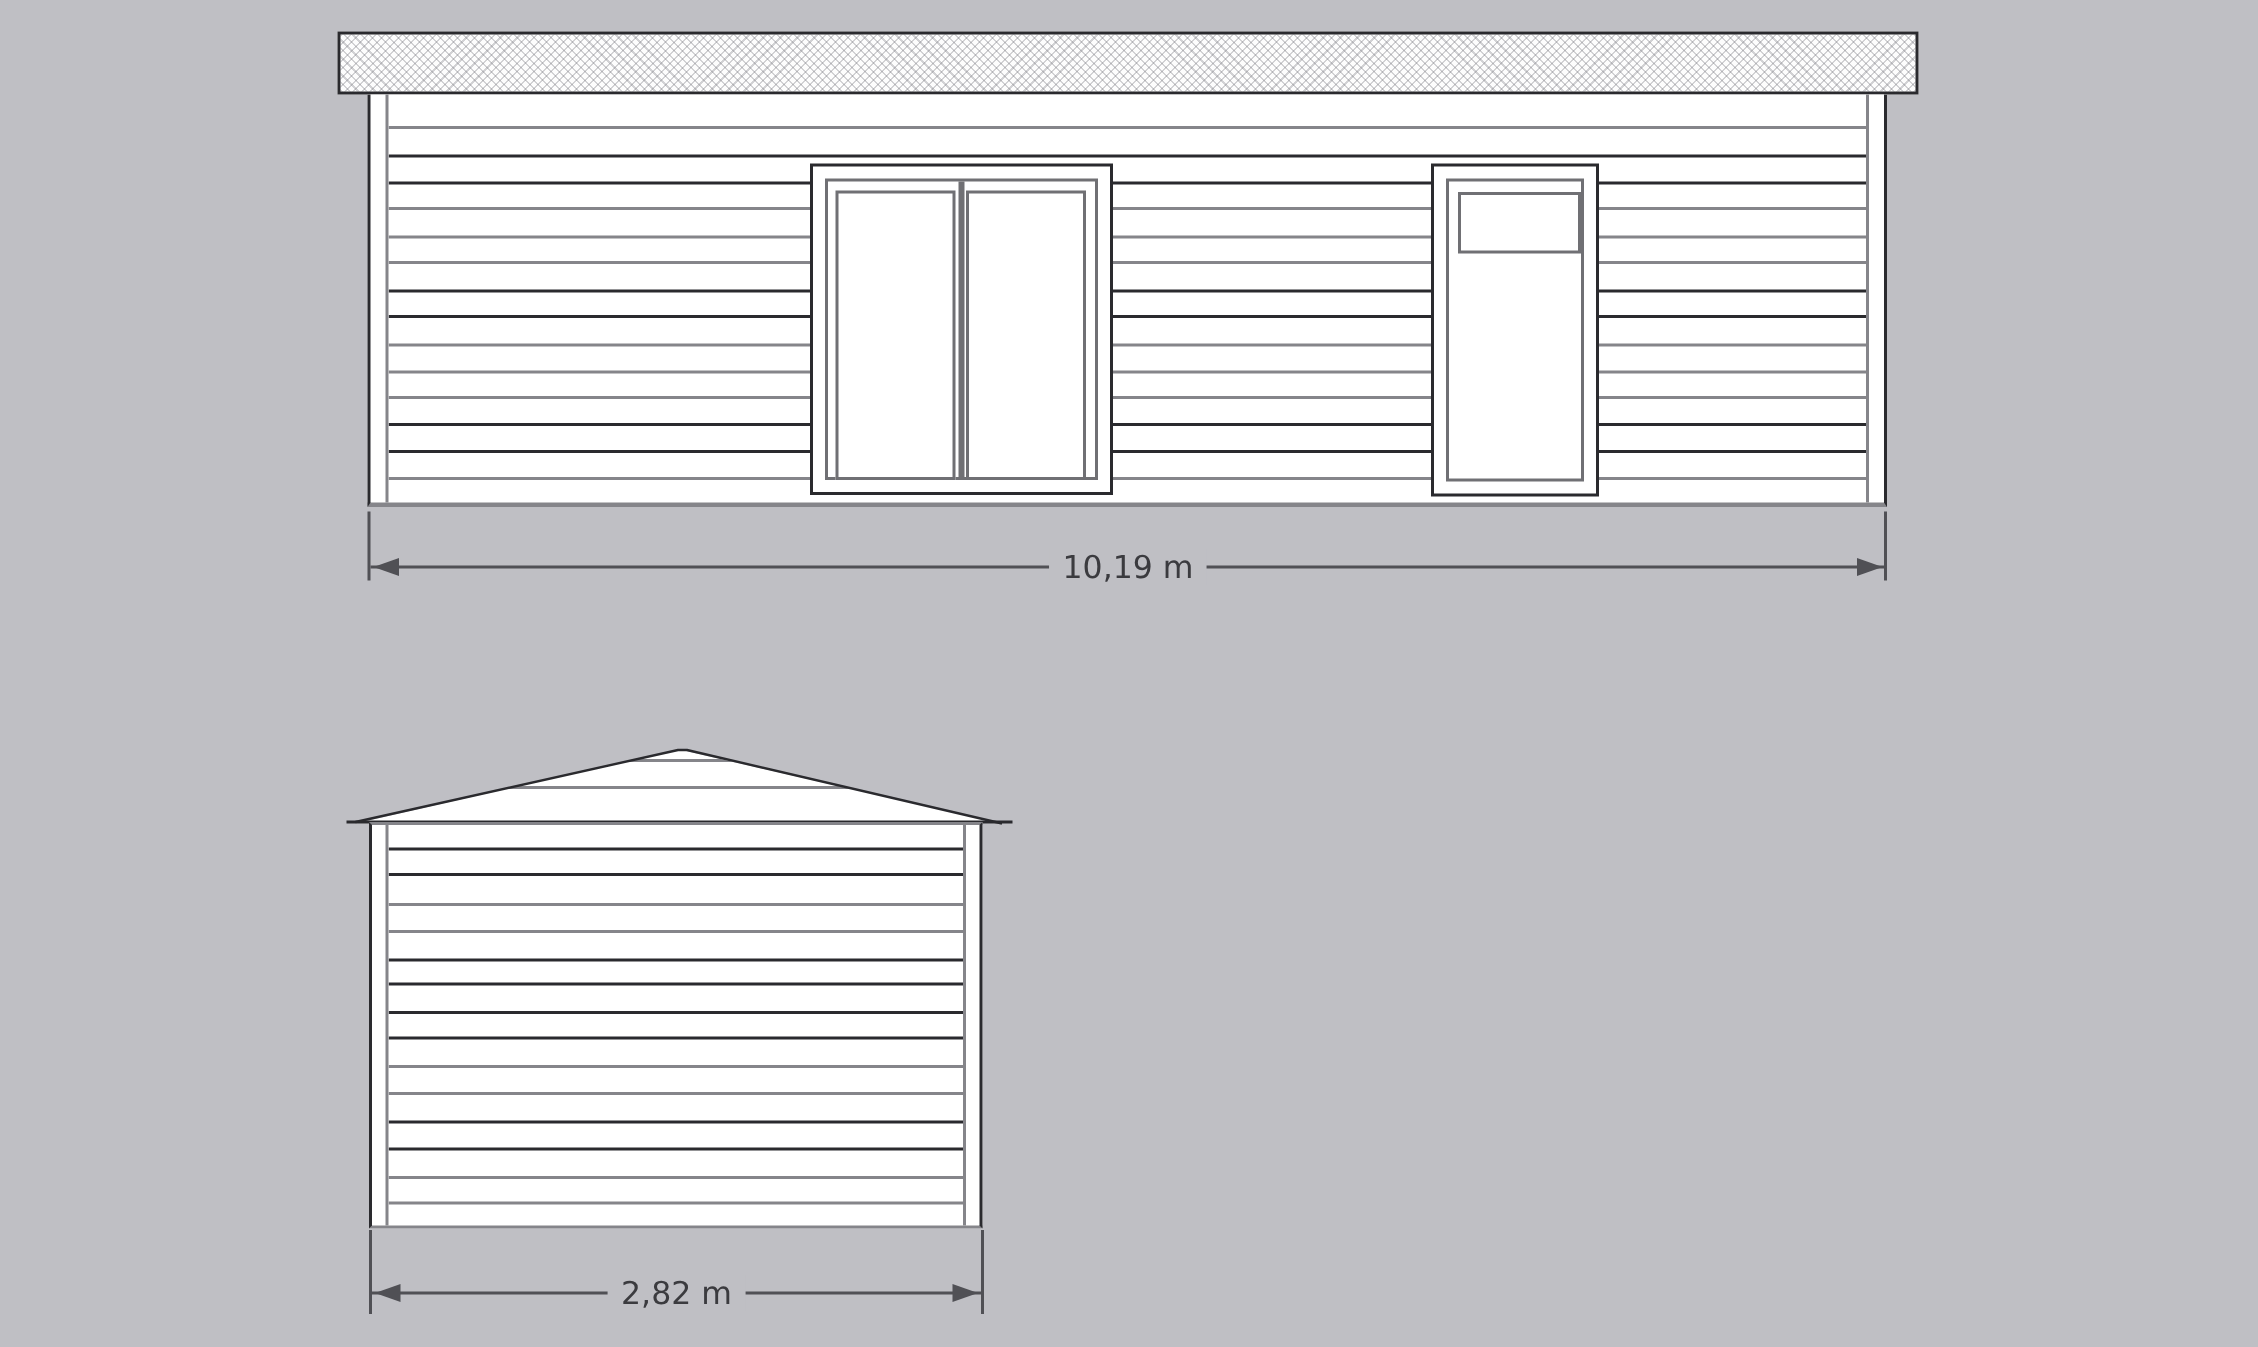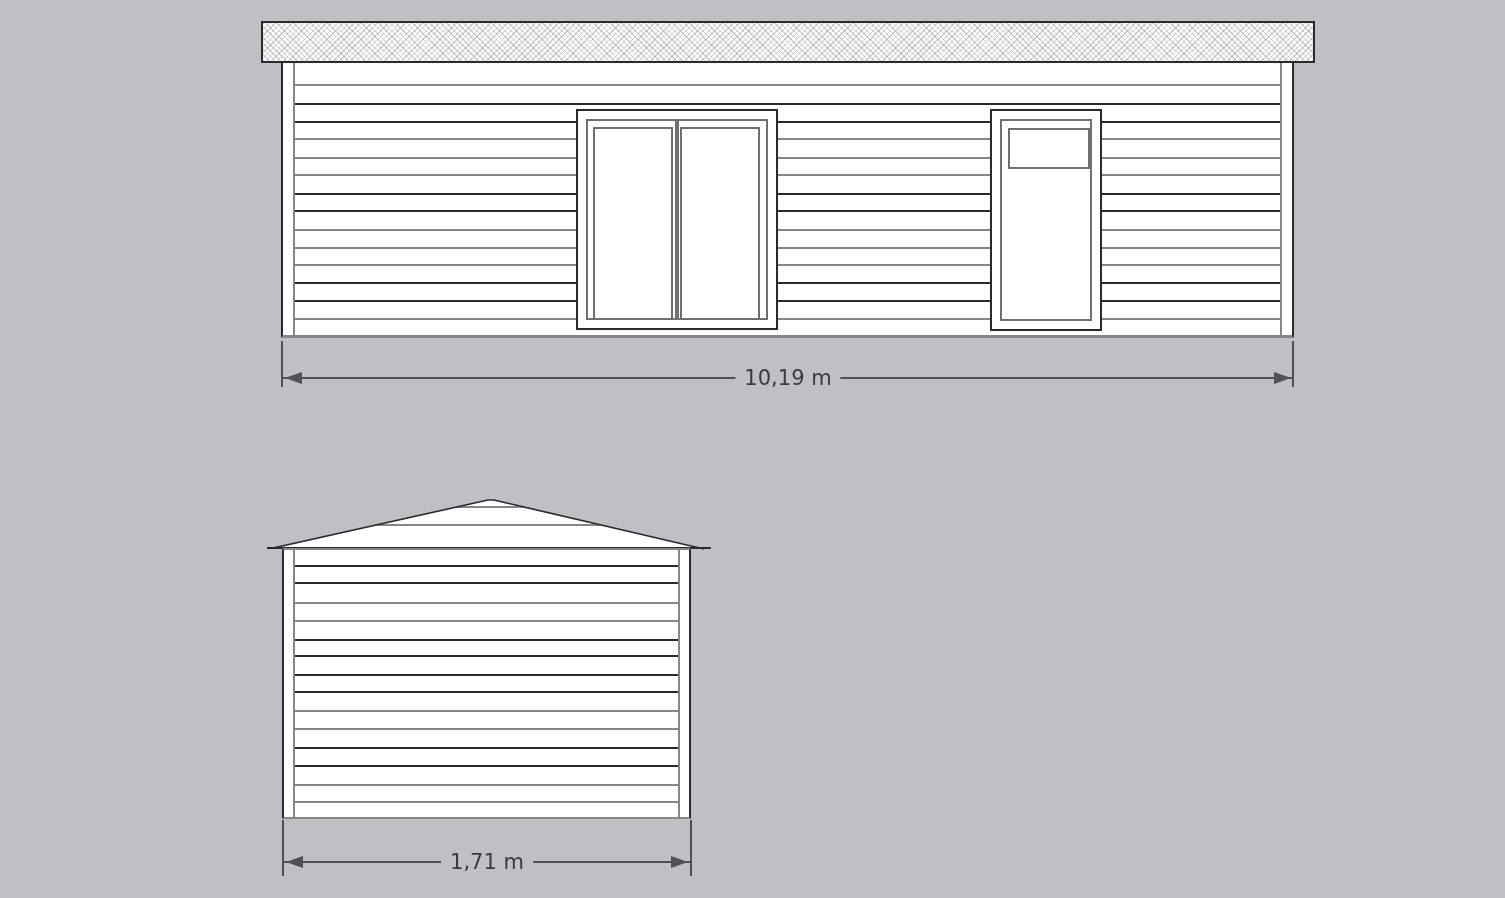--- a/index.html
+++ b/index.html
@@ -1,20 +1,19 @@
 <!DOCTYPE html>
 <html style="--canvas-bg: #bfbfc4; --wall-fill: #ffffff; --line-black: #2a2a2e; --line-gray: #85858a; --frame-gray: #707074; --dim-line: #505055; --dim-text: #3b3b3f;"><head>
 <meta charset="utf-8">
 <style>
   html,body{margin:0;padding:0;background:#bfbfc4;}
   .canvas{
     position:relative;width:1287px;height:898px;overflow:hidden;
     background:var(--canvas-bg,#bfbfc4);
     font-family:"DejaVu Sans", sans-serif;
-    margin-left:36px;
   }
   .abs{position:absolute;box-sizing:border-box;}
 
   
   .fascia{
     left:225px;top:21px;width:1054px;height:42px;
     border:2px solid var(--line-black,#2a2a2e);
     background-color:#fdfdfd;
     background-image:
       repeating-linear-gradient(45deg, rgba(110,110,118,.30) 0 1px, transparent 1px 4px),
@@ -163,17 +162,17 @@
       <div class="corner-line" style="left:9px"></div>
       <div class="corner-line" style="right:9px"></div>
     </div>
 
     <div>
       <div class="ext-line" style="left:246px;top:820px;height:56px"></div>
       <div class="ext-line" style="left:654px;top:820px;height:56px"></div>
       <div class="dim-line" style="left:248px;top:861px;width:406px"></div>
       <div class="arrow arrow-left" style="left:250px;top:856px"></div>
       <div class="arrow arrow-right" style="left:635px;top:856px"></div>
-      <div class="dim-label" style="left:451px;top:850px">1,71 m</div>
+      <div class="dim-label" style="left:451px;top:850px">2,82 m</div>
     </div>
   </div>
 
 </div>
 
 </body></html>

